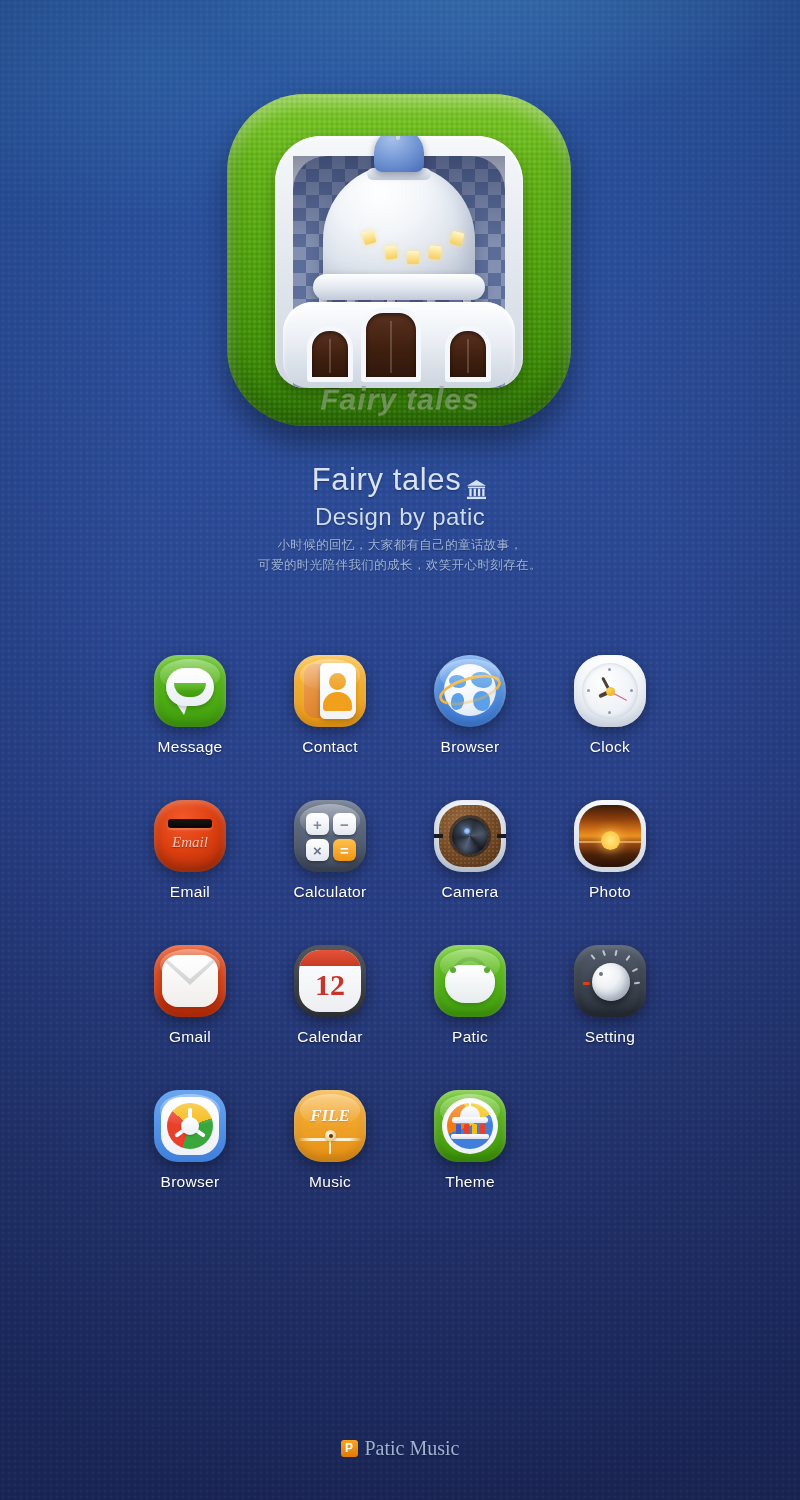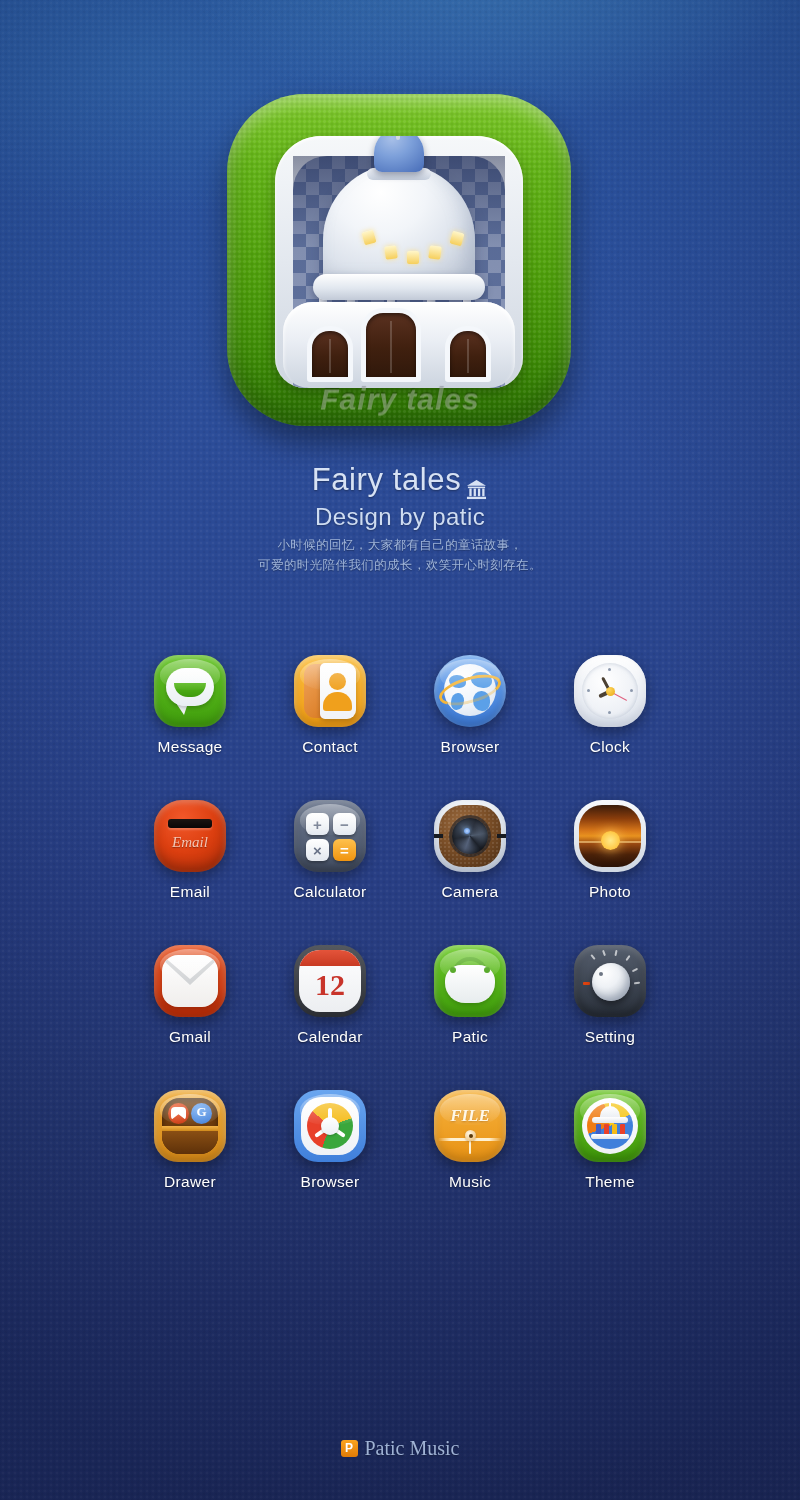--- a/index.html
+++ b/index.html
@@ -663,33 +663,20 @@
         <div class="tick" style="left:53px; top:10px; transform:rotate(35deg);"></div>
         <div class="tick" style="left:60px; top:22px; transform:rotate(62deg);"></div>
         <div class="tick" style="left:62px; top:35px; transform:rotate(82deg);"></div>
         <div class="red"></div>
         <div class="knob"></div>
           <div class="kdot"></div>
       </div>
       <div class="app-label">Setting</div>
     </div>
 
-    <div class="app-cell">
-      <div class="app-icon ic-drawer">
-        <div class="sq"></div>
-        <div class="box">
-          <div class="mini m1"></div>
-          <div class="mini m2"></div>
-          <div class="shelf"></div>
-          <div class="lower"></div>
-        </div>
-        <div class="gloss"></div>
-      </div>
-      <div class="app-label">Drawer</div>
-    </div>
 
 
     <div class="app-cell">
       <div class="app-icon ic-br2">
         <div class="sq"></div>
           <div class="plate"></div>
           <div class="wheel"></div>
         <div class="spoke sp1"></div>
           <div class="spoke sp2"></div>
           <div class="spoke sp3"></div>

